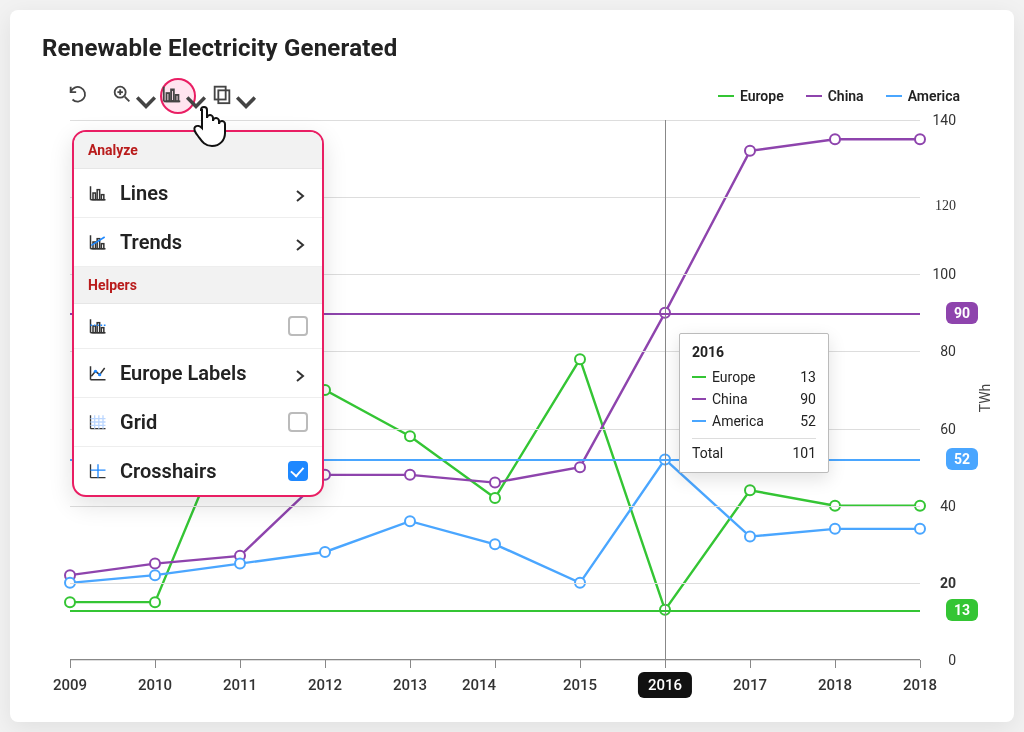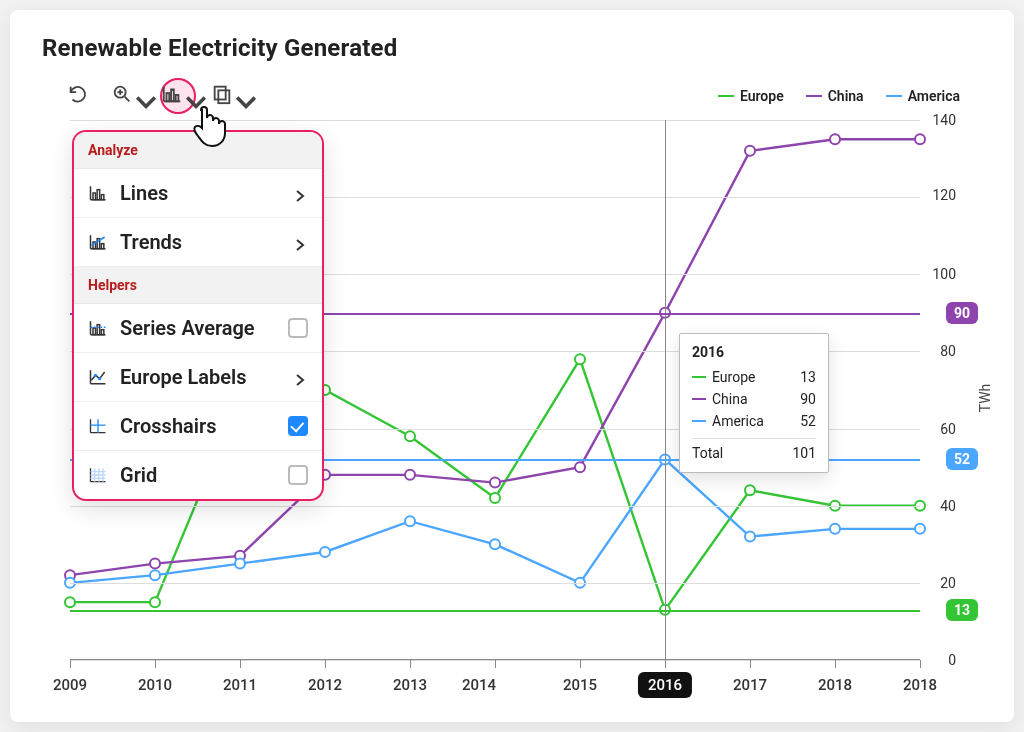--- a/index.html
+++ b/index.html
@@ -171,31 +171,31 @@
           <circle cx="595" cy="339.42857142857144" r="5" stroke="#4aa6ff"></circle>
           <circle cx="680" cy="416.57142857142856" r="5" stroke="#4aa6ff"></circle>
           <circle cx="765" cy="408.8571428571429" r="5" stroke="#4aa6ff"></circle>
           <circle cx="850" cy="408.8571428571429" r="5" stroke="#4aa6ff"></circle>
         </svg>
       <div class="x-axis"></div>
       <span class="axis-title">TWh</span>
     <div class="gridline-h" style="top: 540px;"></div>
         <div class="y-tick" style="top: 540px;">0</div>
         <div class="gridline-h" style="top: 462.857px;"></div>
-        <div class="y-tick" style="top: 462.857px;">20</div>
+        <div class="y-tick" style="top: 462.857px; font-weight: bold;">20</div>
         <div class="gridline-h" style="top: 385.714px;"></div>
         <div class="y-tick" style="top: 385.714px;">40</div>
         <div class="gridline-h" style="top: 308.571px;"></div>
         <div class="y-tick" style="top: 308.571px;">60</div>
         <div class="gridline-h" style="top: 231.429px;"></div>
         <div class="y-tick" style="top: 231.429px;">80</div>
         <div class="gridline-h" style="top: 154.286px;"></div>
         <div class="y-tick" style="top: 154.286px;">100</div>
         <div class="gridline-h" style="top: 77.1429px;"></div>
-        <div class="y-tick" style="top: 75px;">120</div>
+        <div class="y-tick" style="top: 86px; font-family: Liberation Serif, serif;">120</div>
         <div class="gridline-h" style="top: 0px;"></div>
         <div class="y-tick" style="top: 0px;">140</div>
         <div class="x-tick-mark" style="left: 0px;"></div>
         <div class="x-label" style="left: 0px;">2009</div>
         <div class="x-tick-mark" style="left: 85px;"></div>
         <div class="x-label" style="left: 85px;">2010</div>
         <div class="x-tick-mark" style="left: 170px;"></div>
         <div class="x-label" style="left: 170px;">2011</div>
         <div class="x-tick-mark" style="left: 255px;"></div>
         <div class="x-label" style="left: 255px;">2012</div>
@@ -289,66 +289,65 @@
         <span class="ico">
           <svg viewBox="0 0 24 24" stroke="#333" fill="none" stroke-width="1.8">
               <polyline points="3 20 3 4"></polyline>
               <polyline points="3 20 21 20"></polyline>
               <rect x="6" y="12" width="3" height="8"></rect>
               <rect x="11" y="8" width="3" height="12"></rect>
               <rect x="16" y="14" width="3" height="6"></rect>
               <line x1="3" y1="11" x2="21" y2="11" stroke-dasharray="2 2" stroke="#1e88ff"></line>
             </svg>
         </span>
-        <span class="lab">Series Average</span>
         <span class="chk"></span>
       </div>
       <div class="menu-item">
         <span class="ico">
           <svg viewBox="0 0 24 24" stroke="#333" fill="none" stroke-width="1.8">
               <polyline points="3 20 3 4"></polyline>
               <polyline points="3 20 21 20"></polyline>
               <polyline points="4 16 9 10 14 14 20 6"></polyline>
               <circle cx="9" cy="10" r="2" fill="#1e88ff" stroke="none"></circle>
               <circle cx="14" cy="14" r="2" fill="#1e88ff" stroke="none"></circle>
             </svg>
         </span>
         <span class="lab">Europe Labels</span>
         <span class="chev"><svg viewBox="0 0 16 16" fill="none" stroke="#333" stroke-width="2">
               <polyline points="5 3 11 8 5 13"></polyline>
             </svg></span>
-      </div>
-      <div class="menu-item">
-        <span class="ico">
-          <svg viewBox="0 0 24 24" stroke="#1e88ff" fill="none" stroke-width="1.6">
-              <polyline points="3 20 3 4" stroke="#333"></polyline>
-              <polyline points="3 20 21 20" stroke="#333"></polyline>
-              <line x1="3" y1="11" x2="21" y2="11"></line>
-              <line x1="12" y1="4" x2="12" y2="20"></line>
-            </svg>
-        </span>
-        <span class="lab">Crosshairs</span>
-        <span class="chk checked"></span>
       </div>
       <div class="menu-item">
         <span class="ico">
           <svg viewBox="0 0 24 24" stroke="#333" fill="none" stroke-width="1.6">
               <polyline points="3 20 3 4"></polyline>
               <polyline points="3 20 21 20"></polyline>
               <line x1="3" y1="8" x2="21" y2="8" stroke="#bcd7ff"></line>
               <line x1="3" y1="12" x2="21" y2="12" stroke="#bcd7ff"></line>
               <line x1="3" y1="16" x2="21" y2="16" stroke="#bcd7ff"></line>
               <line x1="8" y1="4" x2="8" y2="20" stroke="#bcd7ff"></line>
               <line x1="13" y1="4" x2="13" y2="20" stroke="#bcd7ff"></line>
               <line x1="18" y1="4" x2="18" y2="20" stroke="#bcd7ff"></line>
             </svg>
         </span>
         <span class="lab">Grid</span>
         <span class="chk"></span>
       </div>
+      <div class="menu-item">
+        <span class="ico">
+          <svg viewBox="0 0 24 24" stroke="#1e88ff" fill="none" stroke-width="1.6">
+              <polyline points="3 20 3 4" stroke="#333"></polyline>
+              <polyline points="3 20 21 20" stroke="#333"></polyline>
+              <line x1="3" y1="11" x2="21" y2="11"></line>
+              <line x1="12" y1="4" x2="12" y2="20"></line>
+            </svg>
+        </span>
+        <span class="lab">Crosshairs</span>
+        <span class="chk checked"></span>
+      </div>
     </div>
 
     <div class="cursor-hand">
       <svg width="44" height="48" viewBox="0 0 44 48">
         <path d="M16 6 v18 c-2-2-5-3-7-1 -2 2 0 5 3 9 3 4 6 10 14 10 8 0 13-6 13-13 v-9 c0-2-2-3-3-3 s-3 1-3 3 v-3 c0-2-2-3-3-3 s-3 1-3 3 v-3 c0-2-2-3-3-3 s-3 1-3 3 V6 c0-2-1-3-3-3 s-3 1-3 3 z" fill="#fff" stroke="#111" stroke-width="2"></path>
       </svg>
     </div>
 
   </div>
 </div>

